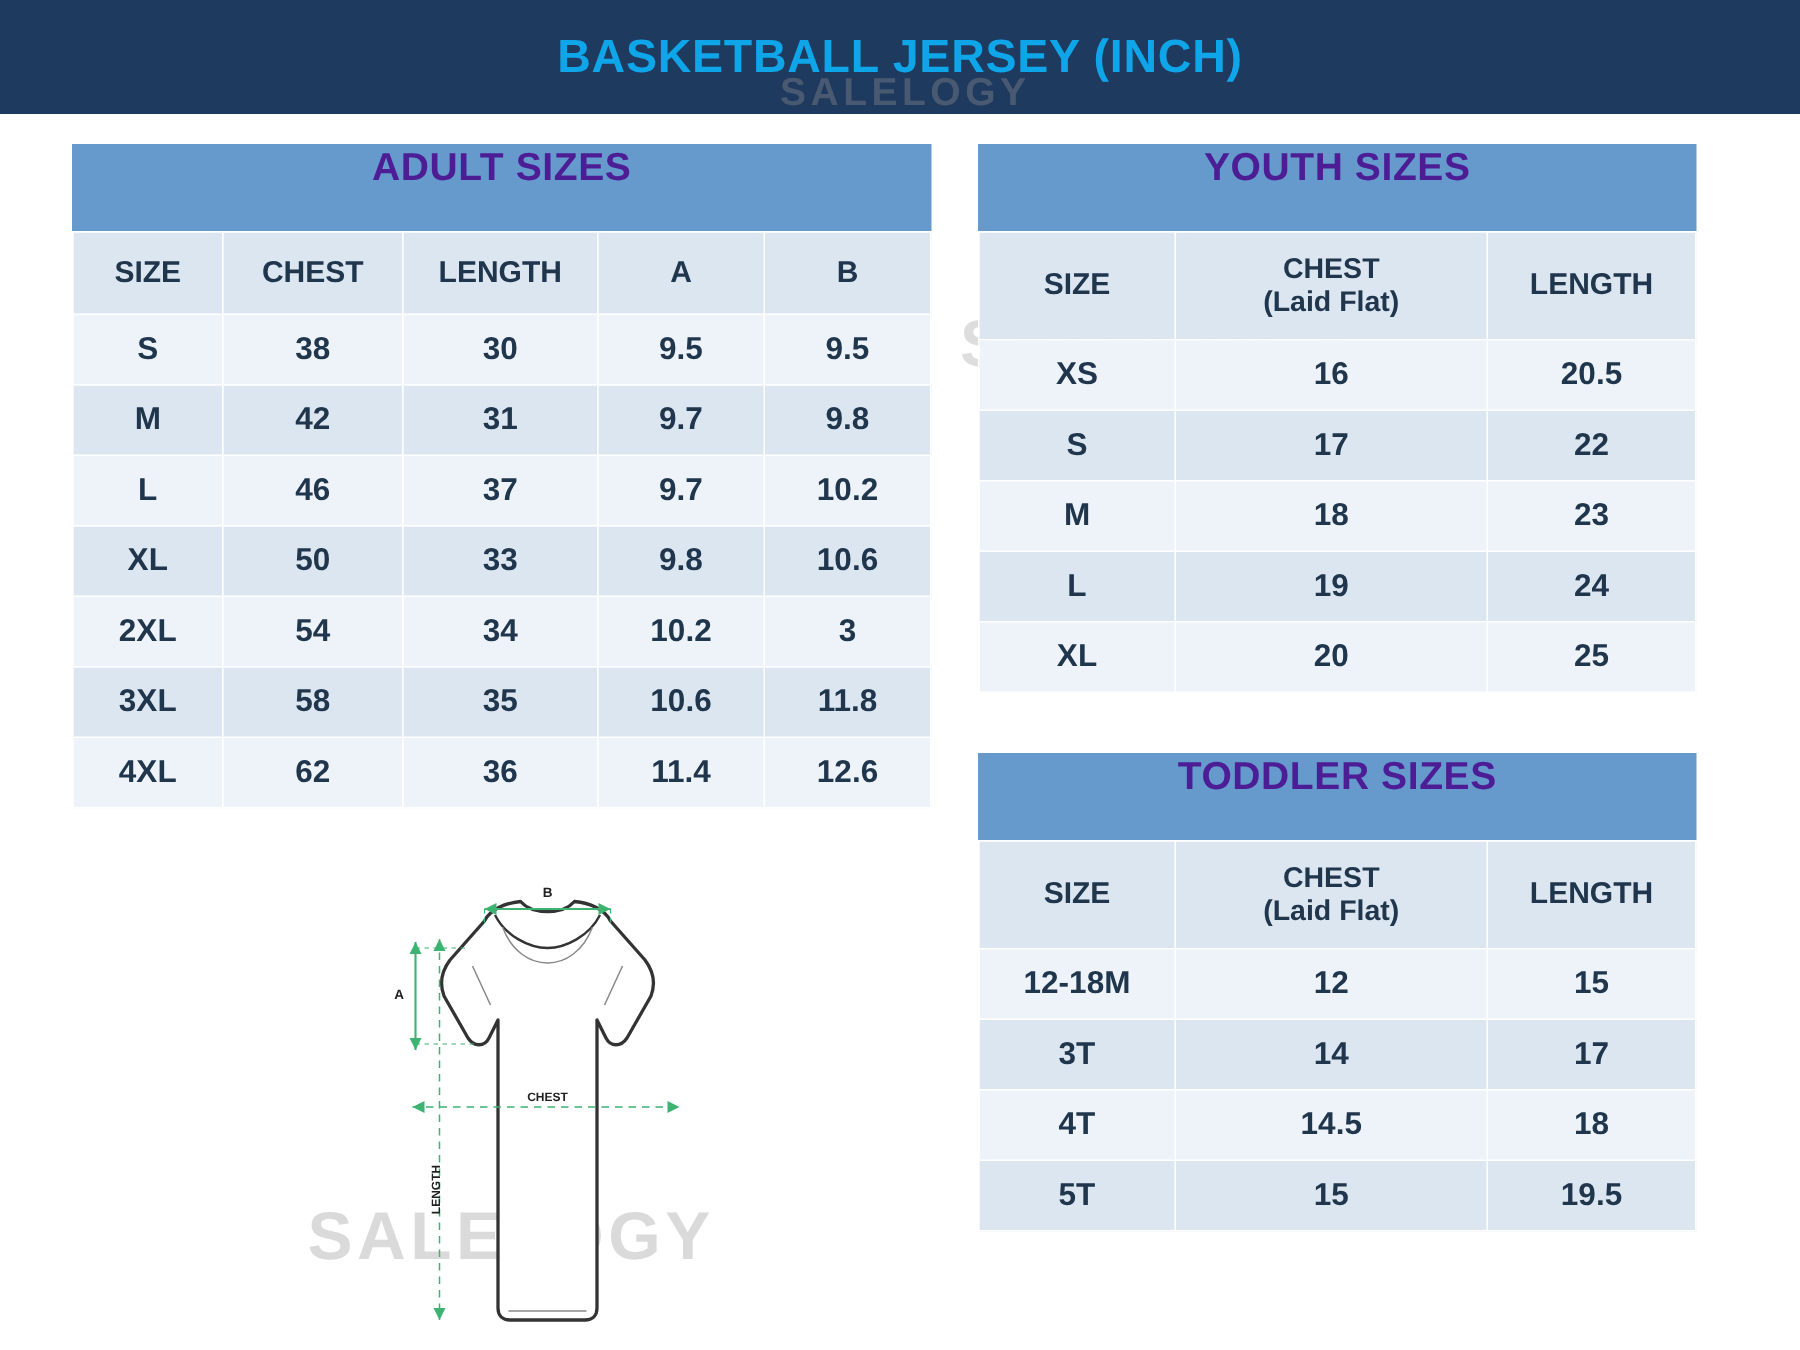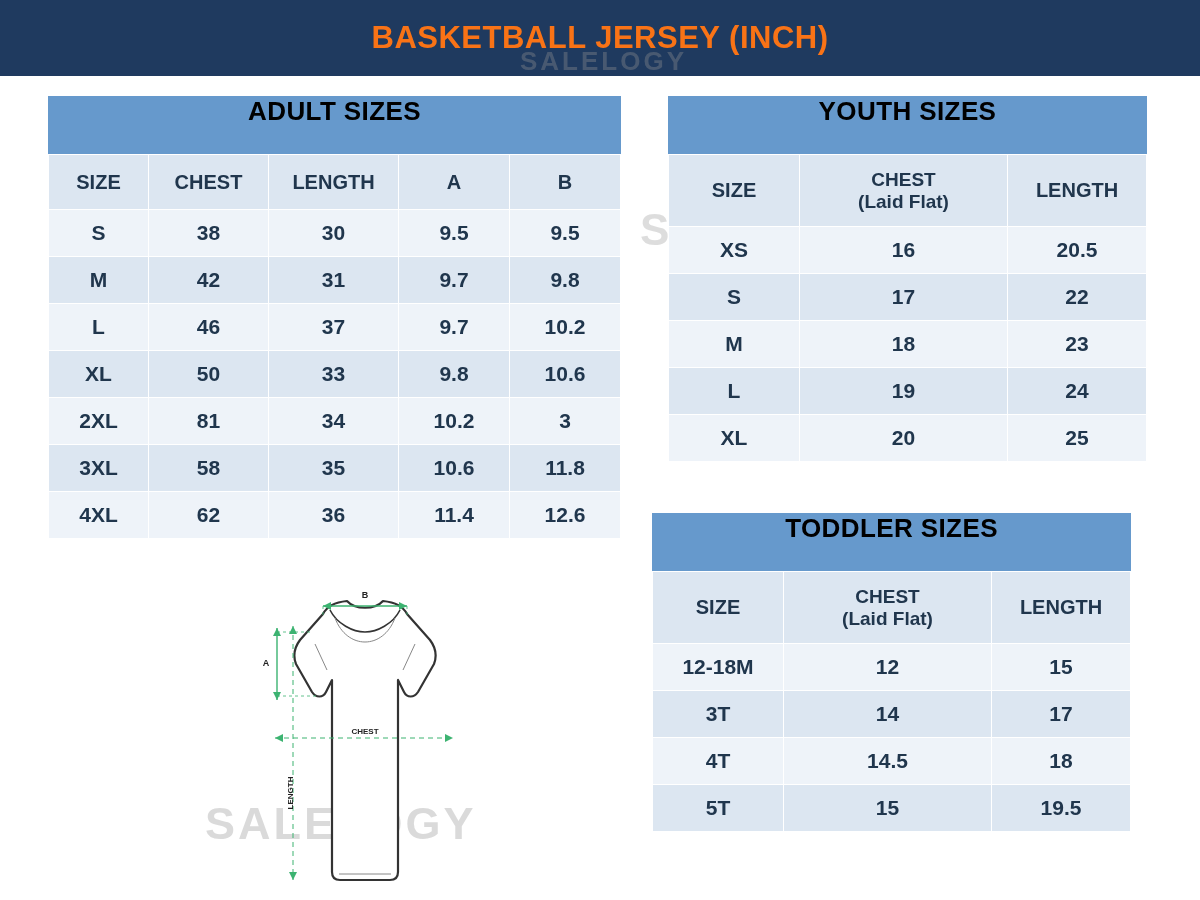--- a/index.html
+++ b/index.html
@@ -18,21 +18,21 @@
 
   
   .title-bar {
     position: absolute;
     left: 0; top: 0;
     width: 1200px; height: 76px;
     background: #1f3a5f;
     display: flex; align-items: center; justify-content: center;
   }
   .title-bar .title-text {
-    color: #f97316;
+    color: #0ea5e9;
     font-size: 31px;
     font-weight: bold;
     letter-spacing: 0.5px;
   }
 
   
   .wm {
     position: absolute;
     color: rgba(160,160,160,0.30);
     font-weight: bold;
@@ -46,21 +46,21 @@
   .wm-bot { left: 205px; top: 798px; font-size: 45px; color: rgba(150,150,150,0.35); }
 
   
   .tbl {
     position: absolute;
     border-collapse: collapse;
     table-layout: fixed;
   }
   .tbl .cap {
     background: #6699cc;
-    color: #000000;
+    color: #4c1d95;
     font-size: 26px;
     font-weight: bold;
     text-align: center;
     height: 58px;
     letter-spacing: 0.4px;
     border: none;
   }
   .tbl th, .tbl td {
     text-align: center;
     border: 1px solid #ffffff;
@@ -85,28 +85,28 @@
 
   
   #adult-table { left: 48px; top: 96px; width: 572px; }
   #adult-table col.c-size   { width: 100px; }
   #adult-table col.c-chest  { width: 120px; }
   #adult-table col.c-length { width: 130px; }
   #adult-table col.c-a      { width: 111px; }
   #adult-table col.c-b      { width: 111px; }
 
   
-  #youth-table { left: 668px; top: 96px; width: 478px; }
+  #youth-table { left: 652px; top: 96px; width: 478px; }
   #youth-table col.c-size   { width: 131px; }
   #youth-table col.c-chest  { width: 208px; }
   #youth-table col.c-length { width: 139px; }
   #youth-table thead.hdr th { height: 72px; }
 
   
-  #toddler-table { left: 652px; top: 513px; width: 478px; }
+  #toddler-table { left: 652px; top: 502px; width: 478px; }
   #toddler-table col.c-size   { width: 131px; }
   #toddler-table col.c-chest  { width: 208px; }
   #toddler-table col.c-length { width: 139px; }
   #toddler-table thead.hdr th { height: 72px; }
 
   
   #jersey-diagram {
     position: absolute;
     left: 215px; top: 588px;
     width: 300px; height: 305px;
@@ -167,21 +167,21 @@
       </tr>
       <tr>
         <td>XL</td>
         <td>50</td>
         <td>33</td>
         <td>9.8</td>
         <td>10.6</td>
       </tr>
       <tr>
         <td>2XL</td>
-        <td>81</td>
+        <td>54</td>
         <td>34</td>
         <td>10.2</td>
         <td>3</td>
       </tr>
       <tr>
         <td>3XL</td>
         <td>58</td>
         <td>35</td>
         <td>10.6</td>
         <td>11.8</td>

